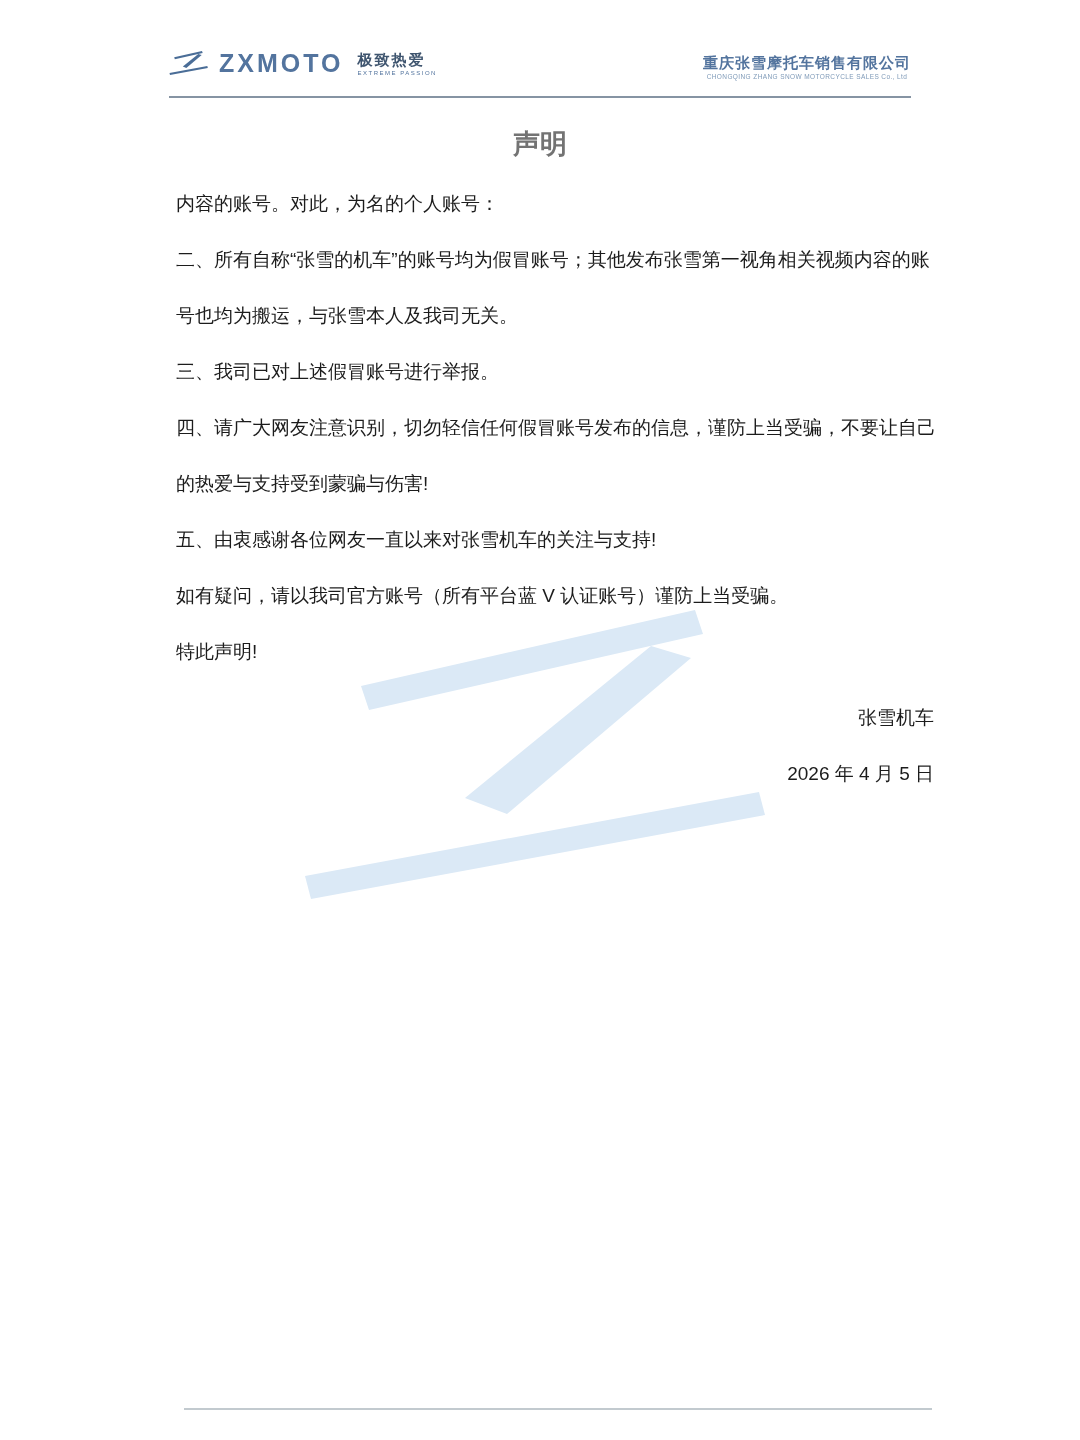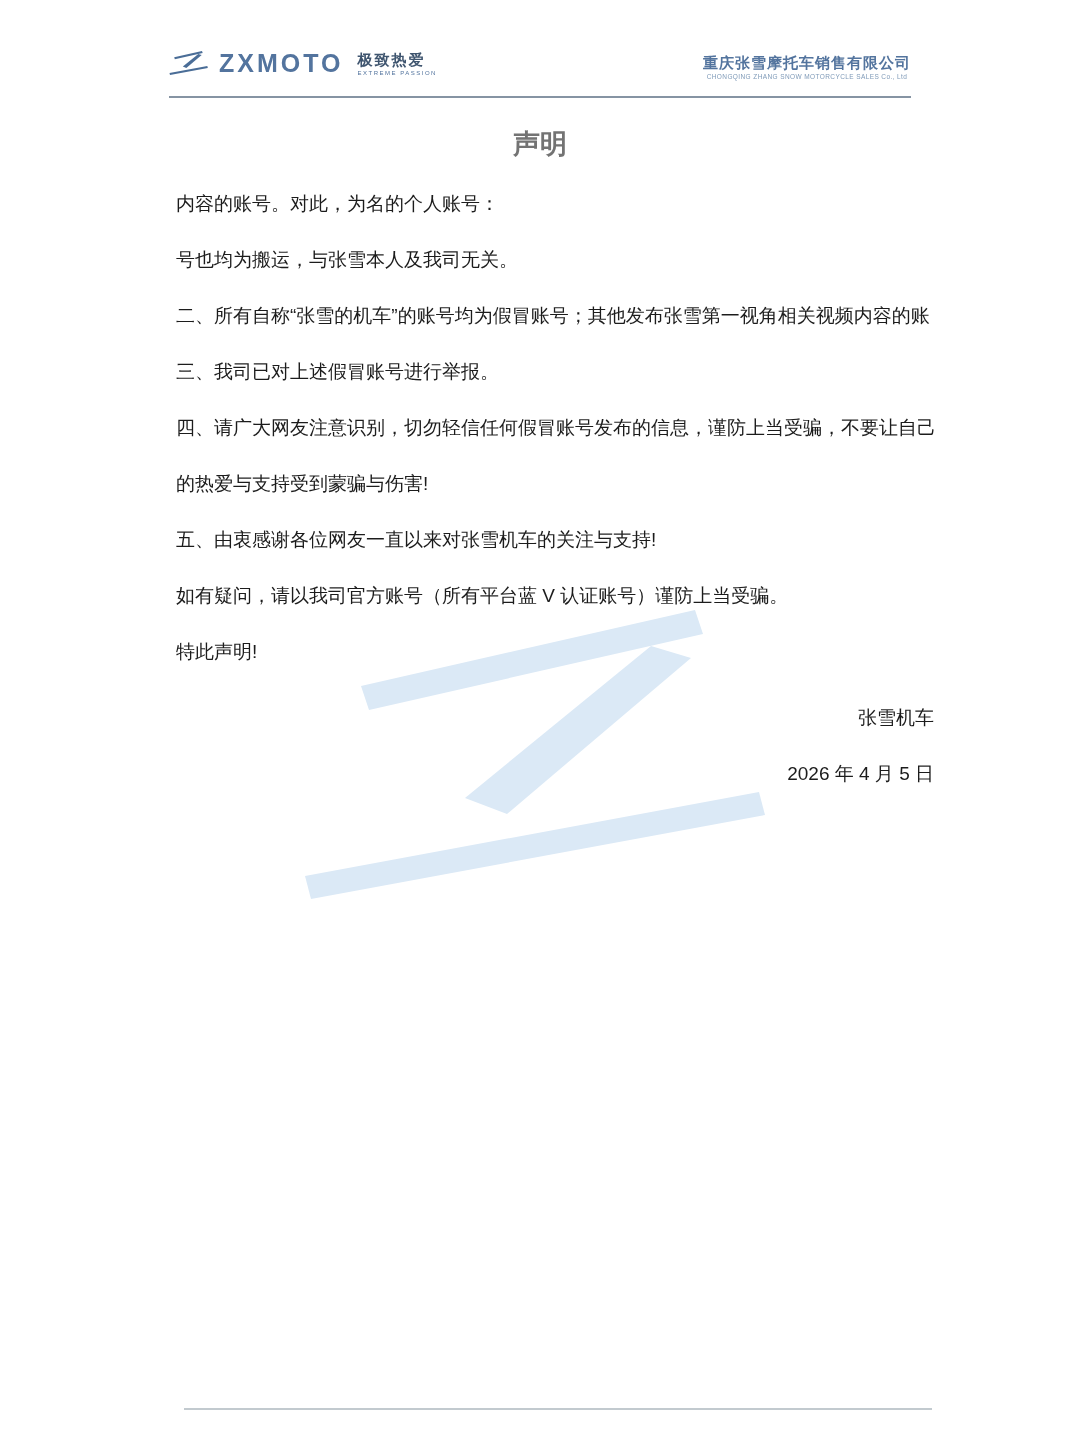--- a/index.html
+++ b/index.html
@@ -135,22 +135,22 @@
         <path d="M352,46 L392,58 L208,214 L166,198 Z"></path>
         <path d="M6,276 L460,192 L466,215 L12,299 Z"></path>
       </g>
     </svg>
   </div>
 
   <div class="title">声明</div>
 
   <div class="body">
     <div class="line">内容的账号。对此，为名的个人账号：</div>
+    <div class="line">二、所有自称“张雪的机车”的账号均为假冒账号；其他发布张雪第一视角相关视频内容的账</div>
     <div class="line">号也均为搬运，与张雪本人及我司无关。</div>
-    <div class="line">二、所有自称“张雪的机车”的账号均为假冒账号；其他发布张雪第一视角相关视频内容的账</div>
     <div class="line">三、我司已对上述假冒账号进行举报。</div>
     <div class="line">四、请广大网友注意识别，切勿轻信任何假冒账号发布的信息，谨防上当受骗，不要让自己</div>
     <div class="line">的热爱与支持受到蒙骗与伤害!</div>
     <div class="line">五、由衷感谢各位网友一直以来对张雪机车的关注与支持!</div>
     <div class="line">如有疑问，请以我司官方账号（所有平台蓝 V 认证账号）谨防上当受骗。</div>
     <div class="line">特此声明!</div>
     <div class="sign-block">
       <div class="line">张雪机车</div>
       <div class="line">2026 年 4 月 5 日</div>
     </div>

